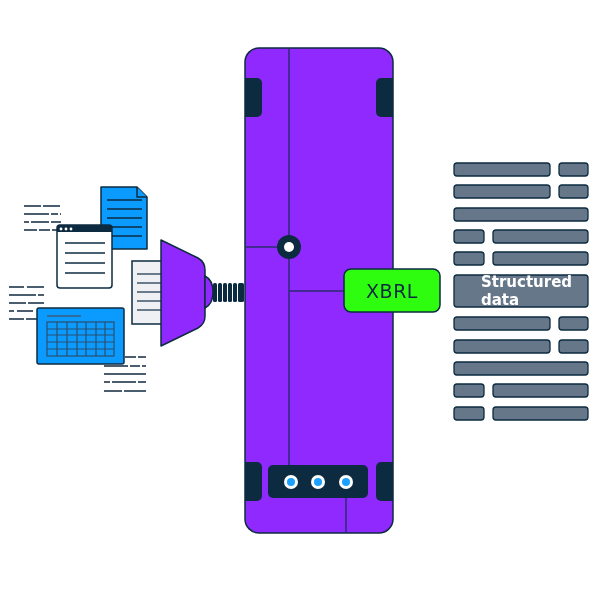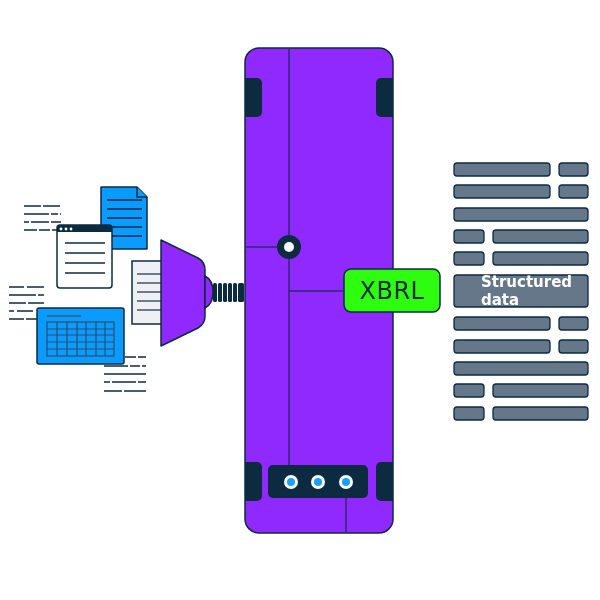--- a/index.html
+++ b/index.html
@@ -1,19 +1,19 @@
 <!DOCTYPE html>
 <html><head>
 <meta charset="utf-8">
 <style>
   html, body { margin: 0; padding: 0; background: #ffffff; }
   body { width: 600px; height: 600px; position: relative; overflow: hidden; font-family: "DejaVu Sans", sans-serif; }
   svg { position: absolute; left: 0; top: 0; }
   .lbl { position: absolute; display: flex; align-items: center; justify-content: center; box-sizing: border-box; }
-  #xbrl-label { left: 344px; top: 269px; width: 96px; height: 43px; font-size: 24px; color: #0b2a40; font-family: "DejaVu Sans", sans-serif; letter-spacing: 0.5px; }
+  #xbrl-label { left: 344px; top: 269px; width: 96px; height: 43px; font-size: 19px; color: #0b2a40; font-family: "DejaVu Sans", sans-serif; letter-spacing: 0.5px; }
   #structured-label { left: 481px; top: 275px; width: 133px; height: 32px; font-size: 15px; font-weight: bold; color: #ffffff; font-family: "DejaVu Sans", sans-serif; }
 </style>
 </head>
 <body>
 
 <svg width="600" height="600" viewBox="0 0 600 600">
 
   <g stroke="#4a5e70" stroke-width="2" stroke-linecap="butt">
     <line x1="24" y1="206" x2="41" y2="206"></line>
       <line x1="43" y1="206" x2="60" y2="206"></line>

